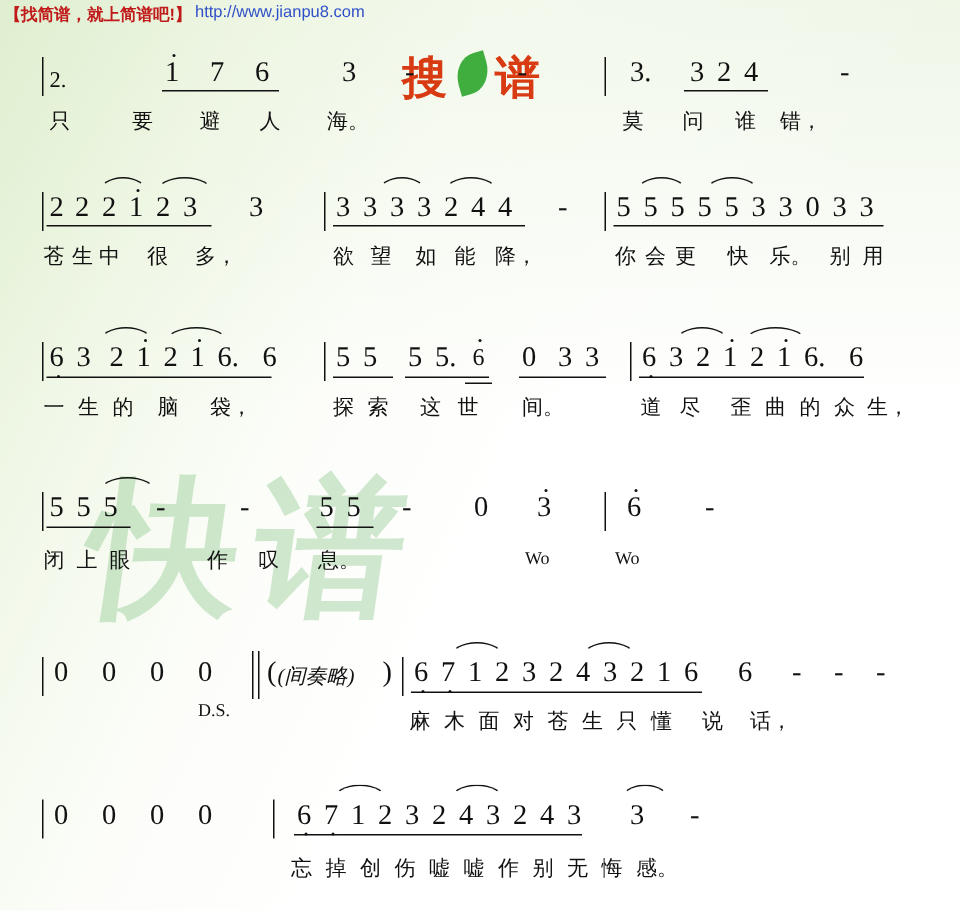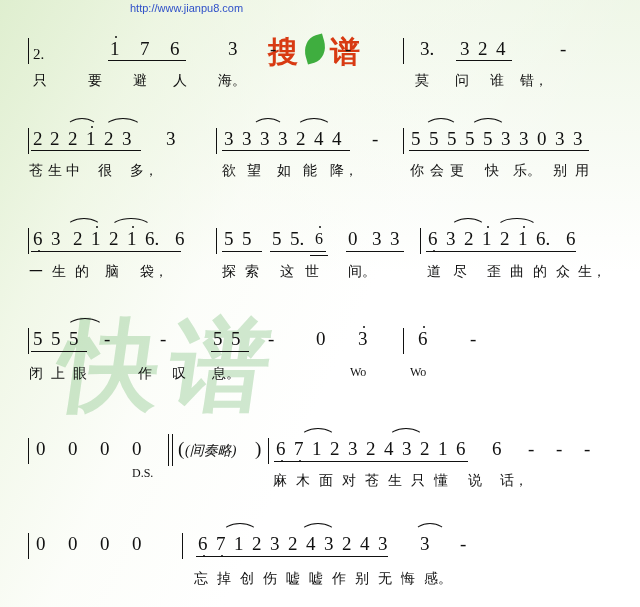--- a/index.html
+++ b/index.html
@@ -95,20 +95,21 @@
   .paren{position:absolute;font-size:19px;color:#111;}
   .ds{position:absolute;font-size:12px;color:#111;font-family:"Liberation Serif",serif;}
 </style>
 </head>
 <body>
 
 <div class="page-tint"></div>
 
 <div class="sheet">
 
+  <div class="banner">【找简谱，就上简谱吧!】</div>
   <div class="url">http://www.jianpu8.com</div>
 
   <div class="logo-wm">
     <span class="lg-text">搜</span>
     <span class="lg-leaf"></span>
     <span class="lg-text2">谱</span>
   </div>
 
   <div class="wm-big">快谱</div>
 

